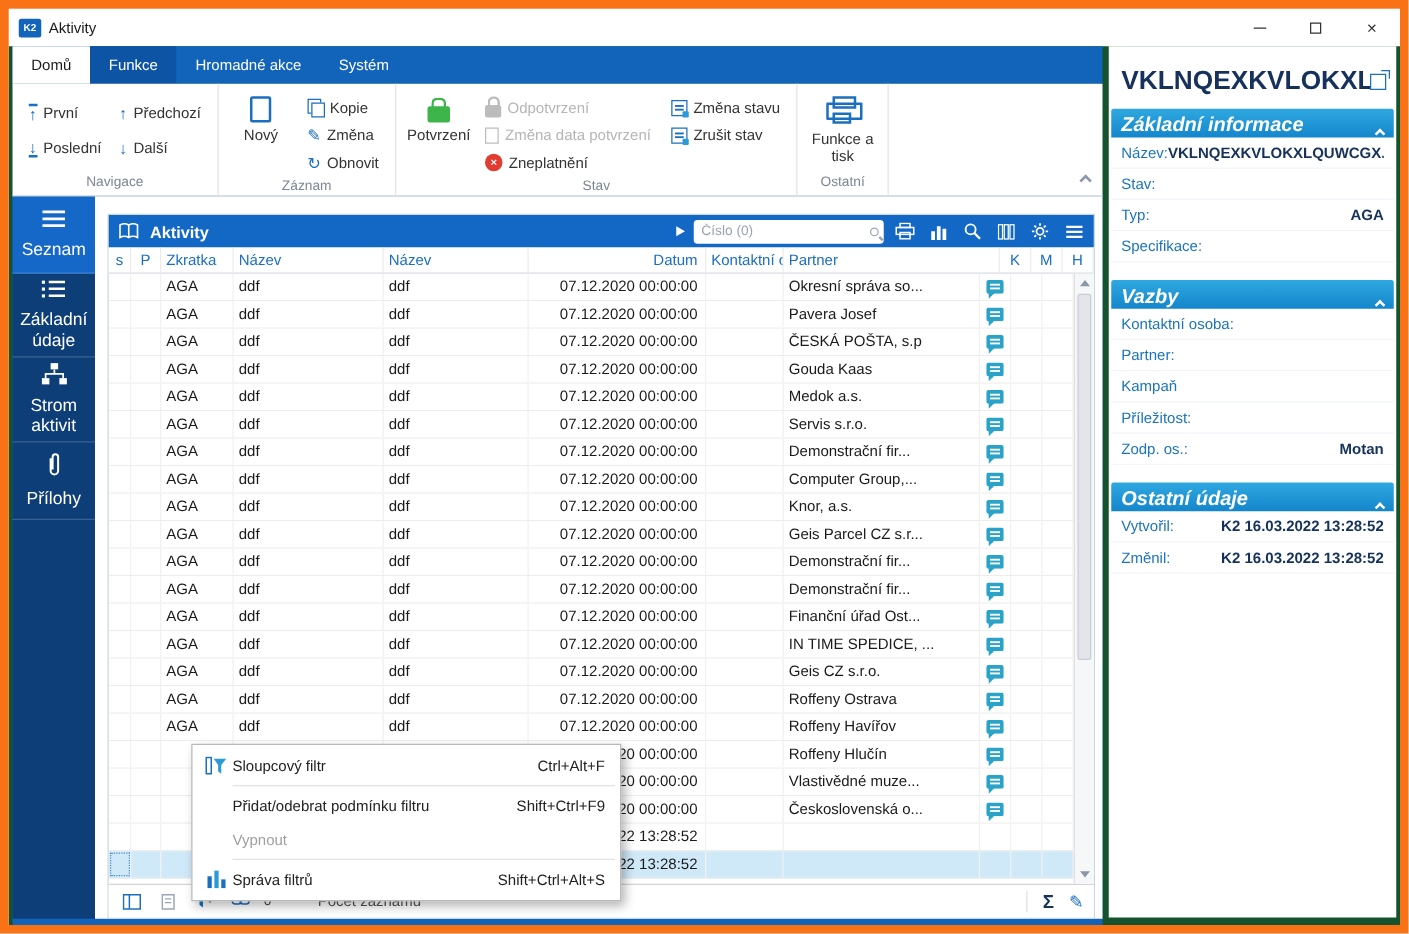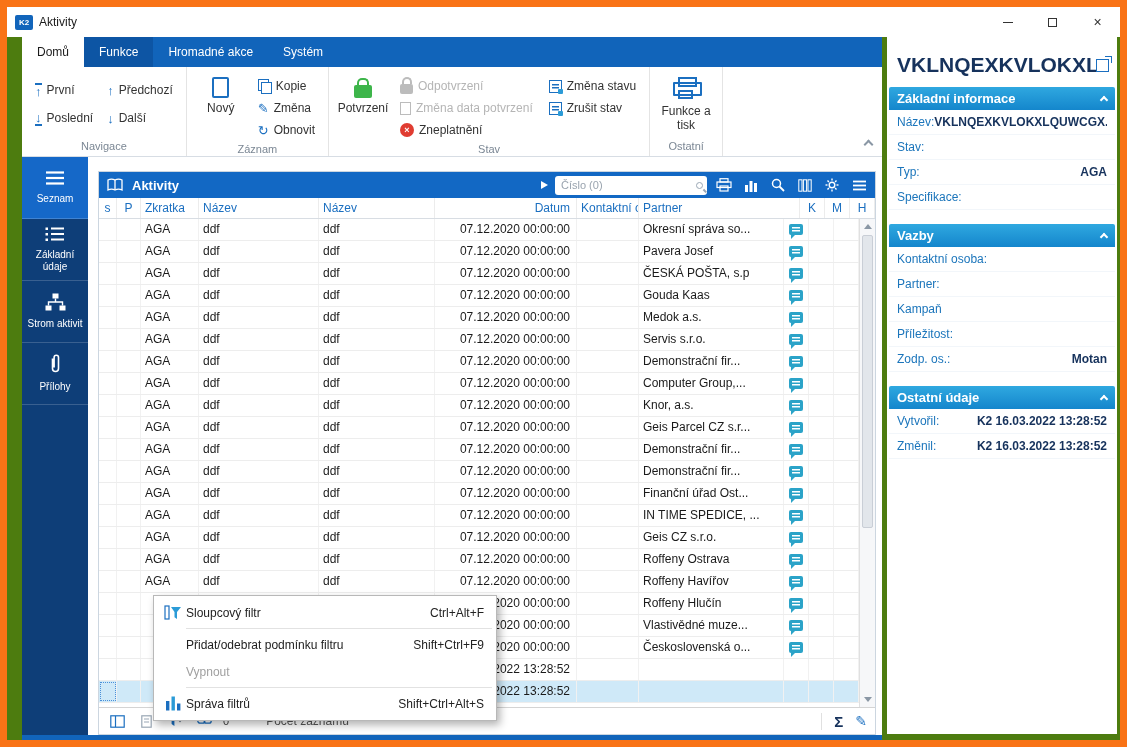--- a/index.html
+++ b/index.html
@@ -12,21 +12,21 @@
   .titlebar { height:30px; display:flex; align-items:center; background:#fff; flex:0 0 30px; }
   .app-logo { width:18px; height:15px; background:#1265bb; color:#fff; font-size:8px; font-weight:bold; display:flex; align-items:center; justify-content:center; border-radius:2px; margin:0 6px 0 8px; }
   .win-title { font-size:12px; color:#1a1a1a; }
   .tb-spacer { flex:1; }
   .win-btn { width:45px; height:30px; display:flex; align-items:center; justify-content:center; color:#333; }
   .win-btn .minus { width:10px; border-bottom:1px solid #333; display:inline-block; }
   .win-btn .maxbox { width:9px; height:9px; border:1px solid #333; display:inline-block; }
   .win-btn.close { font-size:14px; }
 
   
-  .app-body { flex:1; display:flex; background:#4d7c0f; padding-left:15px; min-height:0; }
+  .app-body { flex:1; display:flex; background:#14532d; padding-left:3px; min-height:0; }
   .left-col { flex:1; display:flex; flex-direction:column; min-width:0; }
 
   
   .tabrow { height:30px; background:#1164ba; display:flex; flex:0 0 30px; }
   .rtab { color:#fff; padding:0 15px; display:flex; align-items:center; font-size:12px; cursor:default; }
   .rtab.active { background:#fff; color:#1a1a1a; }
   .rtab.hl { background:#0d55a4; }
 
   
   .ribbon { height:90px; background:#fff; display:flex; border-bottom:1px solid #d7dde4; position:relative; flex:0 0 90px; }
@@ -56,21 +56,21 @@
   .ic-state::after { content:""; position:absolute; right:-2px; bottom:-2px; width:5px; height:5px; background:#2b9bd7; border-radius:1px; }
   .printer-big { width:26px; height:24px; position:relative; display:inline-block; }
   .printer-big::before { content:""; position:absolute; left:5px; top:0; width:15px; height:6px; border:2px solid #1b6fc0; }
   .printer-big::after { content:""; position:absolute; left:0; top:5px; width:25px; height:10px; border:2px solid #1b6fc0; border-radius:1px; }
   .printer-big .ptray { position:absolute; left:5px; top:13px; width:15px; height:9px; border:2px solid #1b6fc0; background:#fff; }
   .ribbon-chev { position:absolute; right:10px; bottom:8px; width:7px; height:7px; border-left:2px solid #8a97a5; border-top:2px solid #8a97a5; transform:rotate(45deg); }
 
   
   .main { flex:1; display:flex; background:#1164ba; padding-bottom:5px; min-height:0; }
   .sidebar { width:66px; background:#0e3e78; display:flex; flex-direction:column; flex:0 0 66px; }
-  .sb-item { min-height:62px; display:flex; flex-direction:column; align-items:center; justify-content:center; gap:5px; color:#fff; font-size:10px; text-align:center; border-bottom:1px solid rgba(255,255,255,.18); padding:4px 2px; cursor:default; }
+  .sb-item { min-height:62px; display:flex; flex-direction:column; align-items:center; justify-content:center; gap:5px; color:#fff; font-size:14px; text-align:center; border-bottom:1px solid rgba(255,255,255,.18); padding:4px 2px; cursor:default; }
   .sb-item.active { background:#1568c8; }
   .sb-label { line-height:1.2; }
 
   .content-wrap { flex:1; background:#fff; display:flex; flex-direction:column; padding:14px 6px 0 10px; min-width:0; }
   .table-panel { flex:1; display:flex; flex-direction:column; border:1px solid #ccd6e0; min-height:0; }
 
   
   .thead-bar { height:26px; background:#1268c4; display:flex; align-items:center; color:#fff; padding:0 6px; gap:7px; flex:0 0 26px; }
   .thead-title { font-weight:bold; font-size:13px; }
   .thead-spacer { flex:1; }
@@ -128,21 +128,21 @@
   .cm-item.dis .cm-short { color:#a0a0a0; }
   .cm-sep { height:1px; background:#e2e2e2; margin:2px 4px 2px 32px; }
 
   
   .right-panel { width:230px; flex:0 0 230px; background:#fff; margin:0 3px 6px 5px; display:flex; flex-direction:column; padding:16px 0 0 0; overflow:hidden; }
   .rp-title-row { display:flex; align-items:center; padding:0 8px 10px 10px; }
   .rp-title { font-size:21px; font-weight:bold; color:#16325c; flex:1; white-space:nowrap; overflow:hidden; }
   .ext-link { width:13px; height:13px; border:1.5px solid #1b6fc0; position:relative; flex:0 0 13px; }
   .ext-link::after { content:""; position:absolute; right:-4px; top:-4px; width:6px; height:6px; border-top:1.5px solid #1b6fc0; border-right:1.5px solid #1b6fc0; }
   .rp-sections { display:flex; flex-direction:column; gap:14px; padding:0 2px; }
-  .rp-head { height:23px; background:linear-gradient(#2fa8e0,#1486cc); color:#fff; font-weight:bold; font-size:13px; display:flex; align-items:center; padding:0 8px; border-radius:2px 2px 0 0; }
+  .rp-head { height:23px; background:linear-gradient(#2fa8e0,#1486cc); color:#fff; font-weight:bold; font-size:16px; display:flex; align-items:flex-end; padding:0 8px; border-radius:2px 2px 0 0;font-style:italic; }
   .rp-head span:first-child { flex:1; }
   .rp-chev { width:6px; height:6px; border-left:2px solid #fff; border-top:2px solid #fff; transform:rotate(45deg); margin-top:3px; }
   .rp-field { height:25px; display:flex; align-items:center; padding:0 8px; border-bottom:1px solid #f2f6fa; }
   .rp-label { color:#1b75bb; font-size:12px; flex:0 0 auto; }
   .rp-value { flex:1; text-align:right; color:#16325c; font-weight:bold; font-size:12px; white-space:nowrap; overflow:hidden; }
 </style>
 </head>
 <body>
 
 <div class="window">

